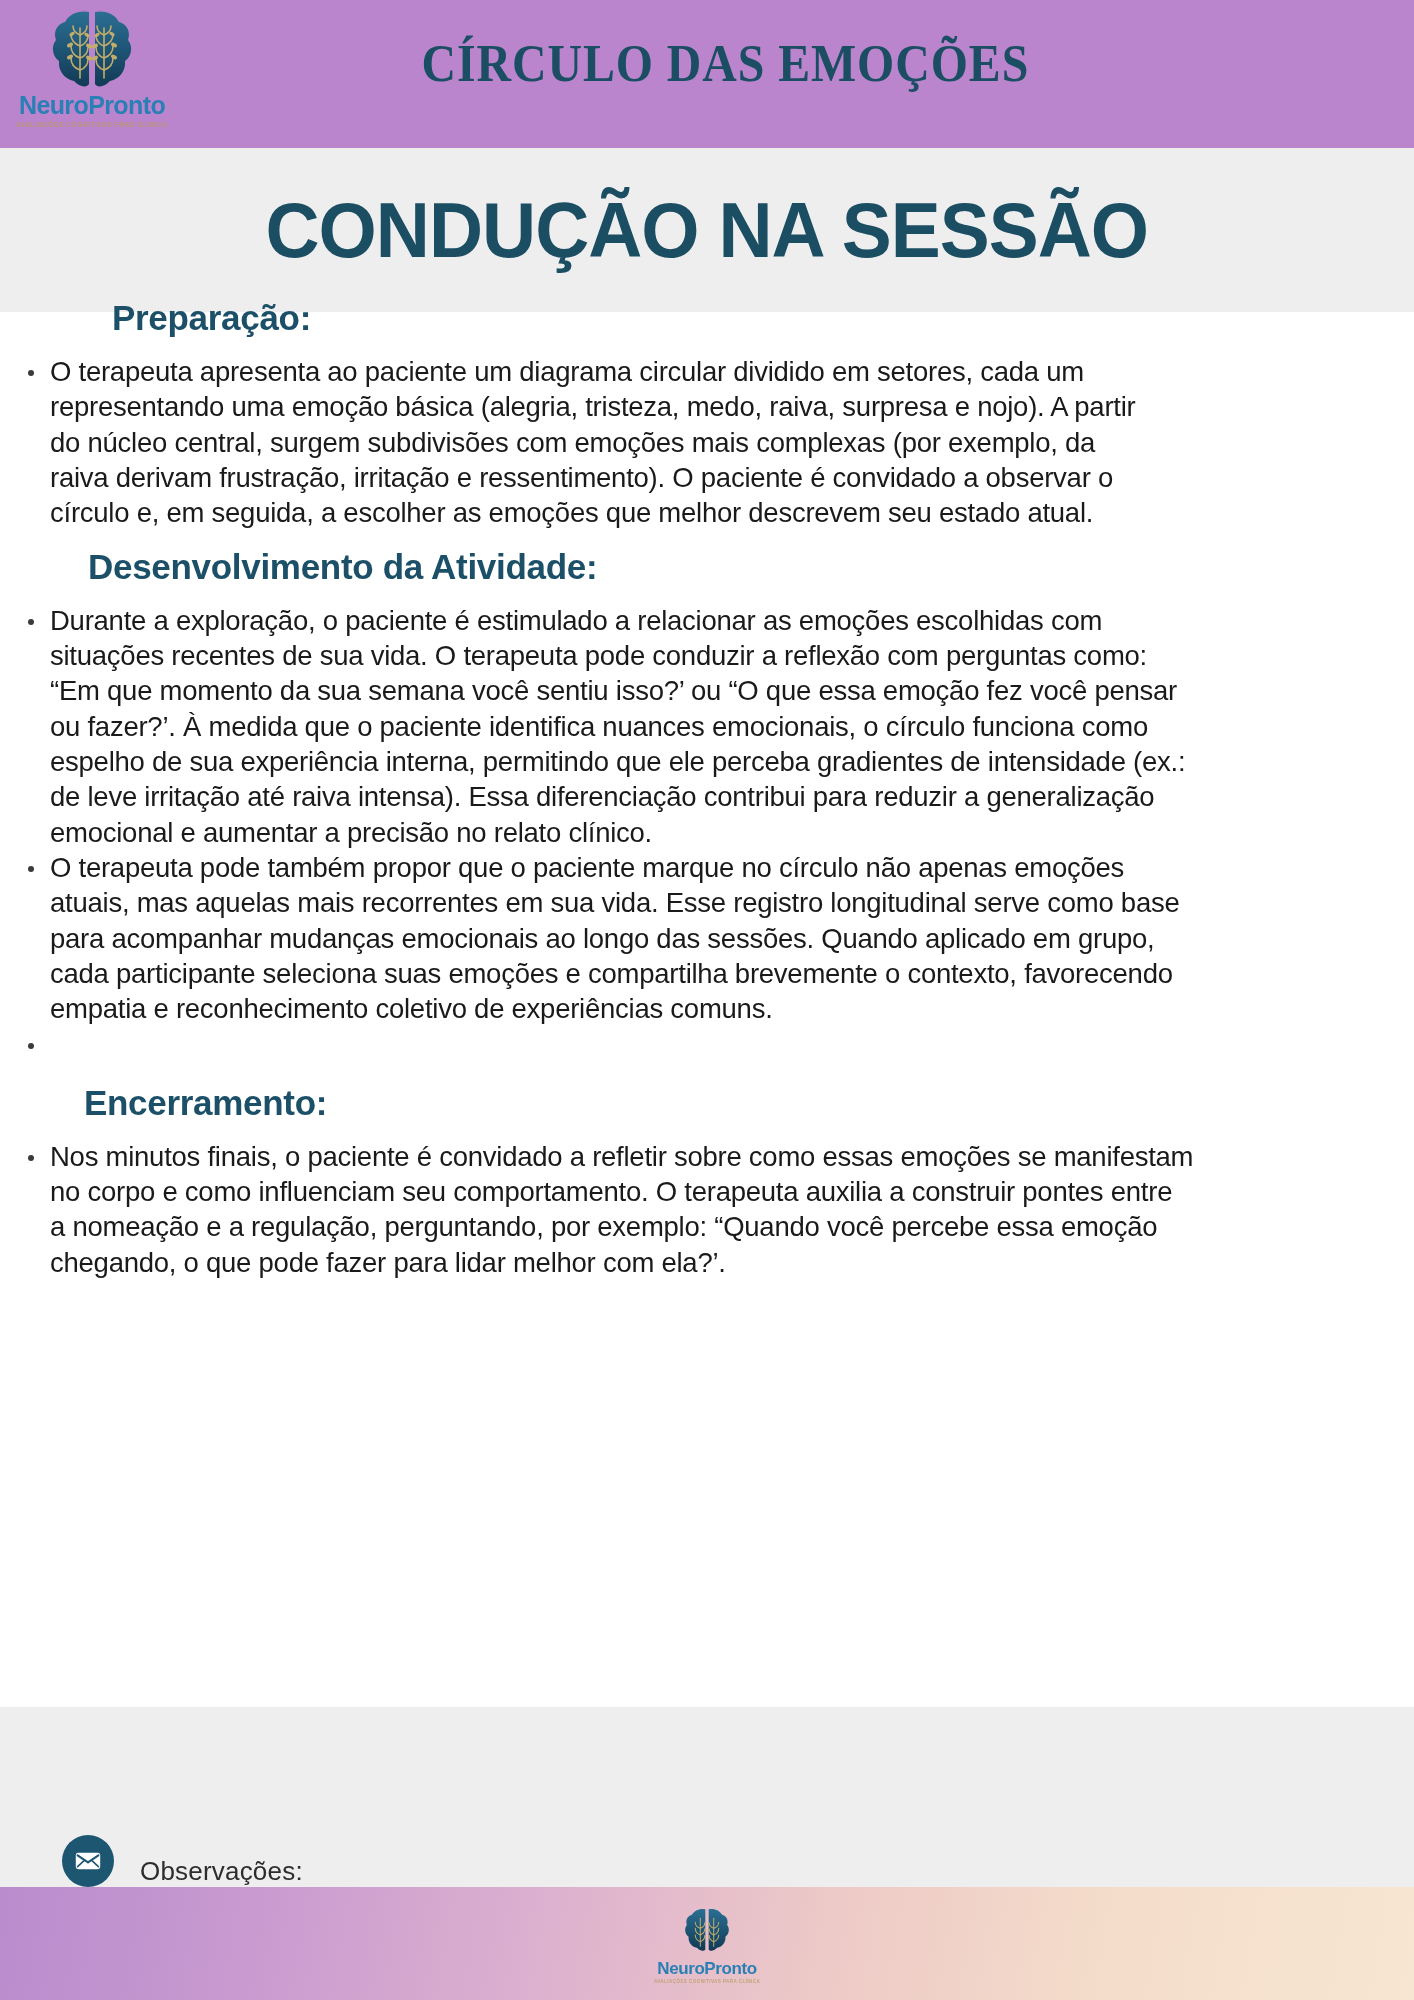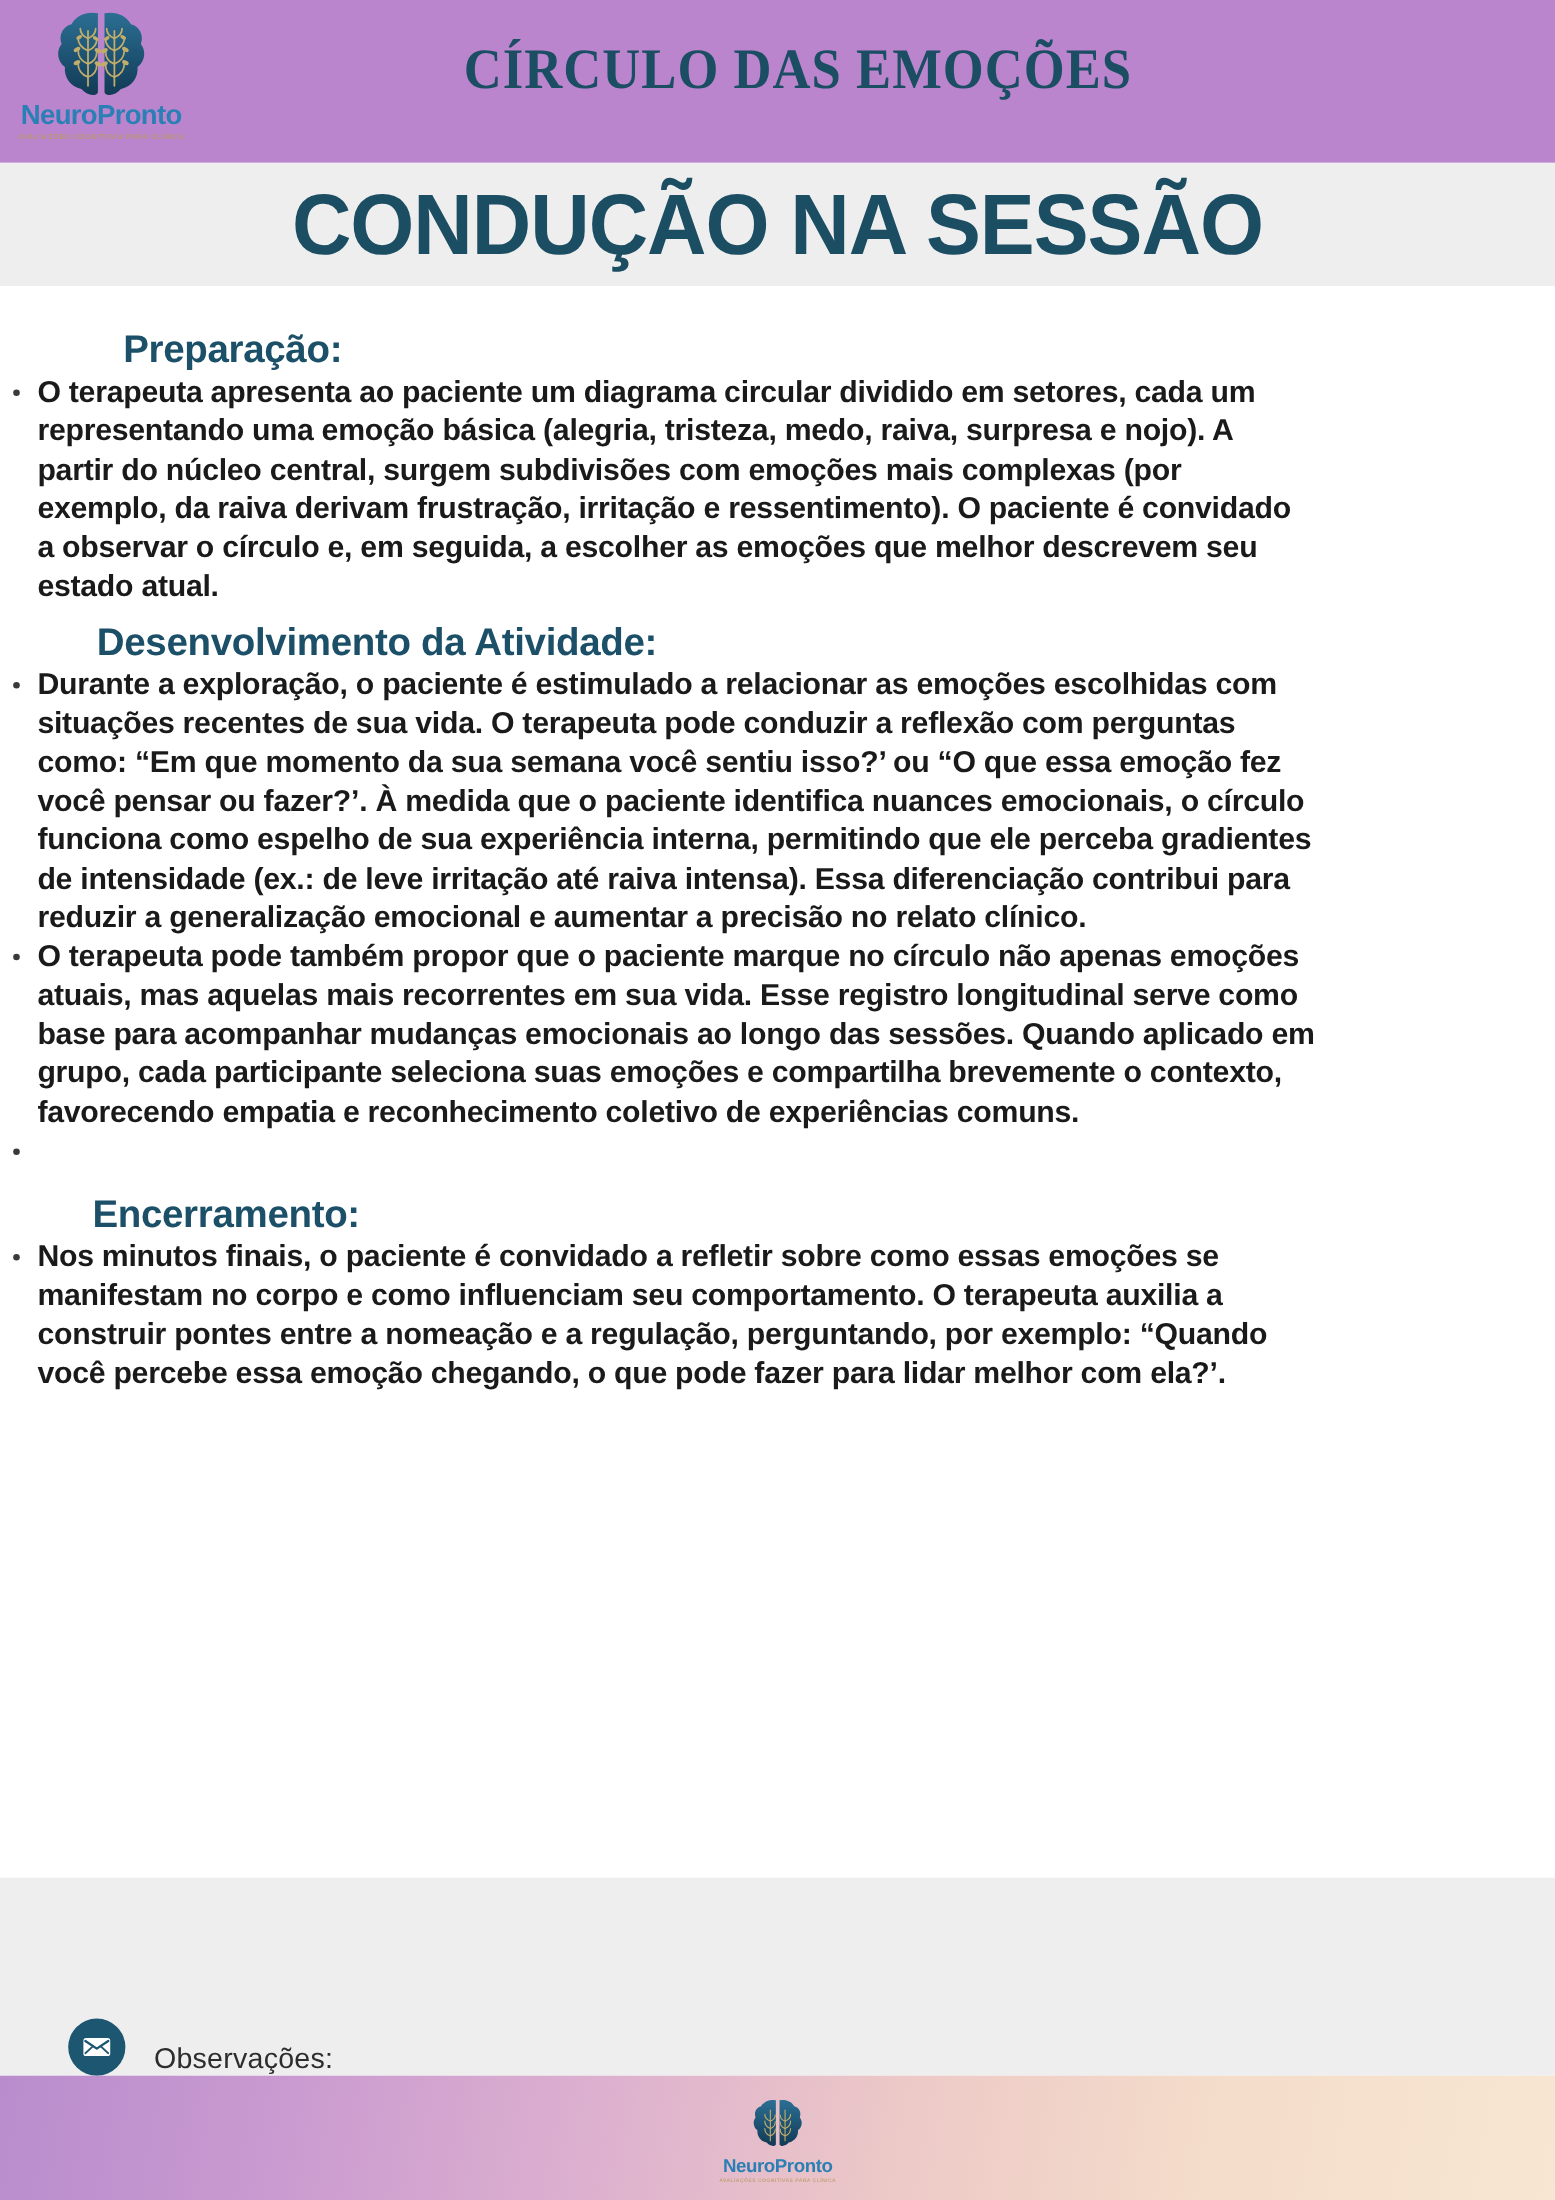--- a/index.html
+++ b/index.html
@@ -40,21 +40,21 @@
     font-weight:700;
     font-size:52px;
     color:#1b4e63;
     letter-spacing:1px;
     transform:scaleX(0.92);
     padding-left:40px;
   }
 
   
   .titleband{
-    position:absolute; left:0; top:148px; width:1414px; height:112px;
+    position:absolute; left:0; top:148px; width:1414px; height:164px;
     background:#eeeeee;
     display:flex; align-items:center; justify-content:center;
   }
   .main-title{
     font-family:"Liberation Sans", sans-serif;
     font-weight:700;
     font-size:78px;
     color:#1b4e63;
     letter-spacing:-1px;
     transform:scaleX(0.96);
@@ -70,21 +70,21 @@
     font-family:"Liberation Sans", sans-serif;
     font-weight:700;
     font-size:35px;
     color:#1b5068;
     letter-spacing:-0.3px;
   }
   .head-prep{ margin-top:22px; padding-left:78px; }
   .head-dev { margin-top:14px; padding-left:54px; }
   .head-enc { margin-top:22px; padding-left:50px; }
 
-  ul.blist{ list-style:none; margin:0; padding:0;font-weight:bold; }
+  ul.blist{ list-style:none; margin:16px; padding:0; }
   ul.blist li{
     position:relative;
     font-size:27.5px;
     line-height:1.285;
     color:#1a1a1a;
     letter-spacing:-0.25px;
     text-align:left;
   }
   ul.blist li::before{
     content:"";

